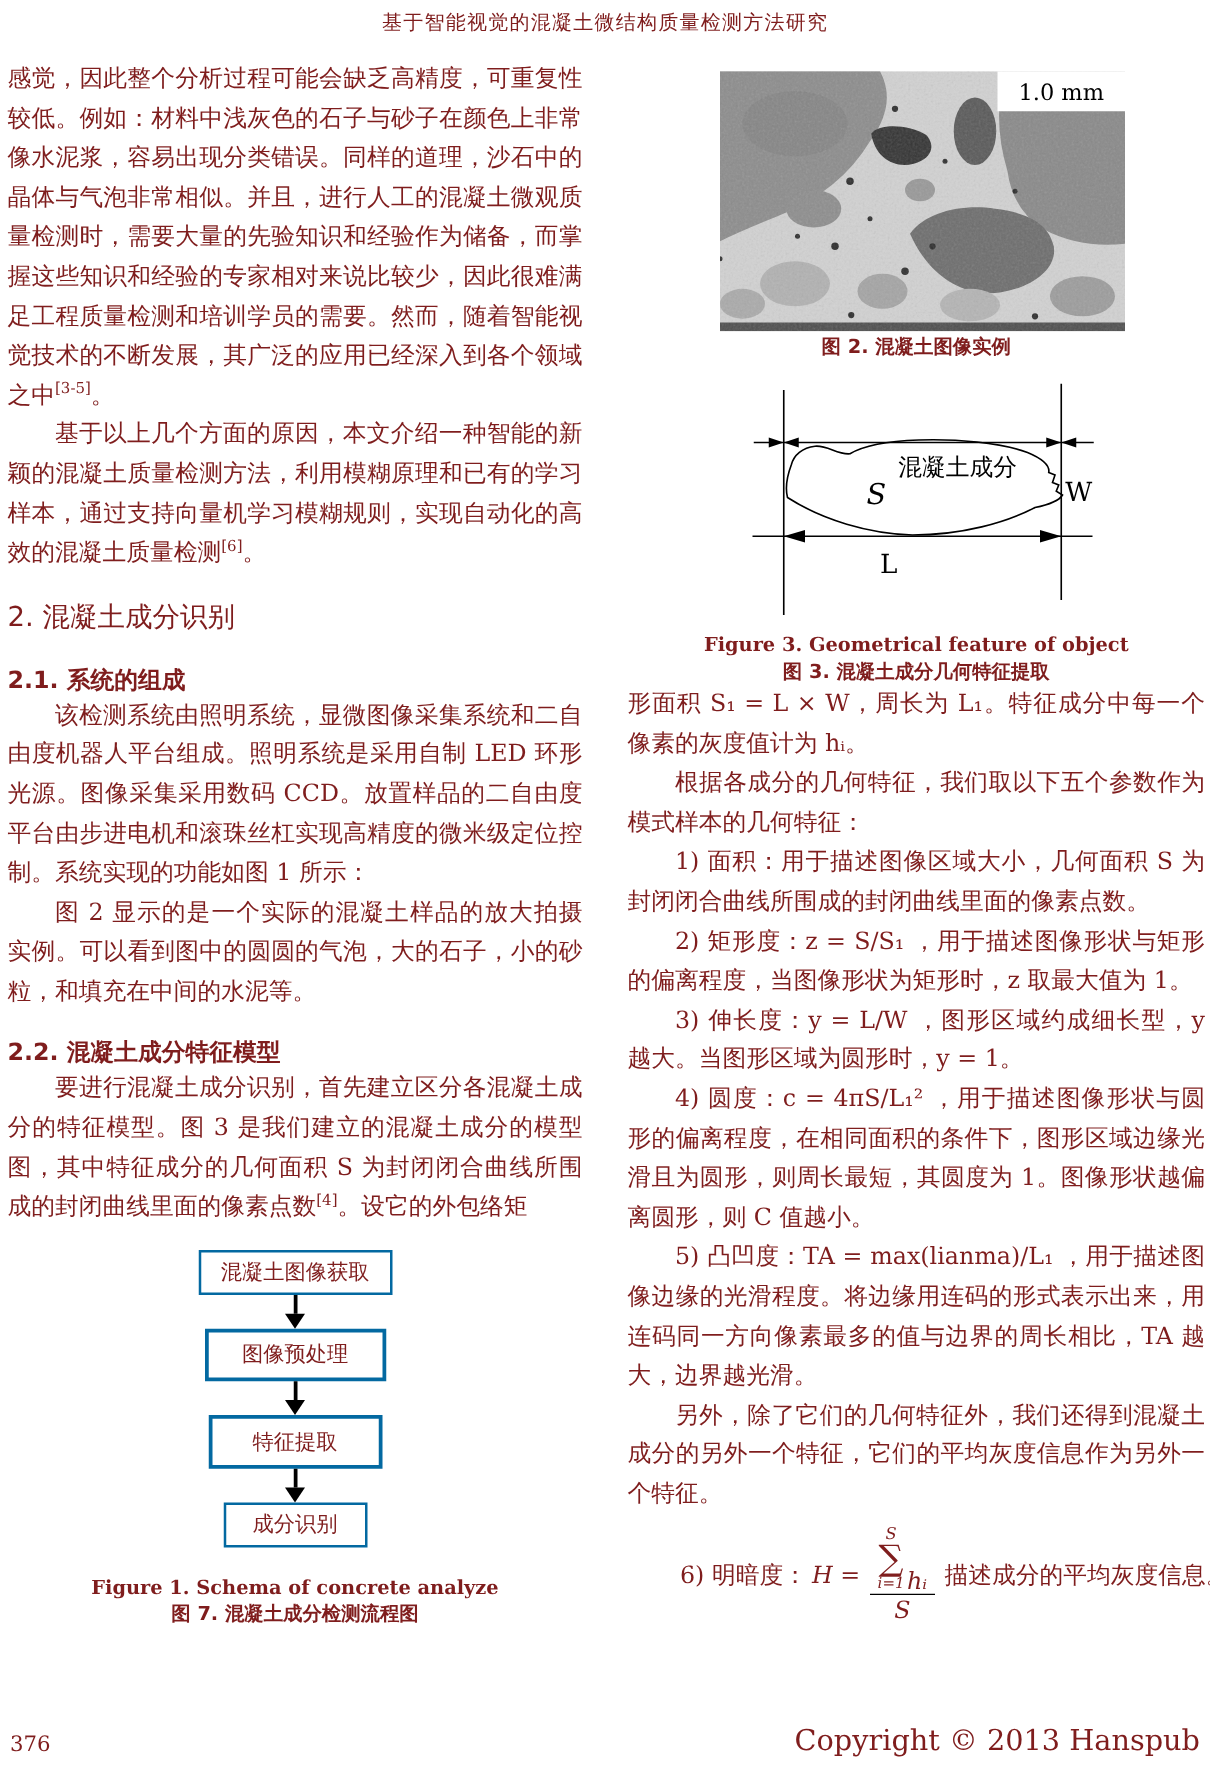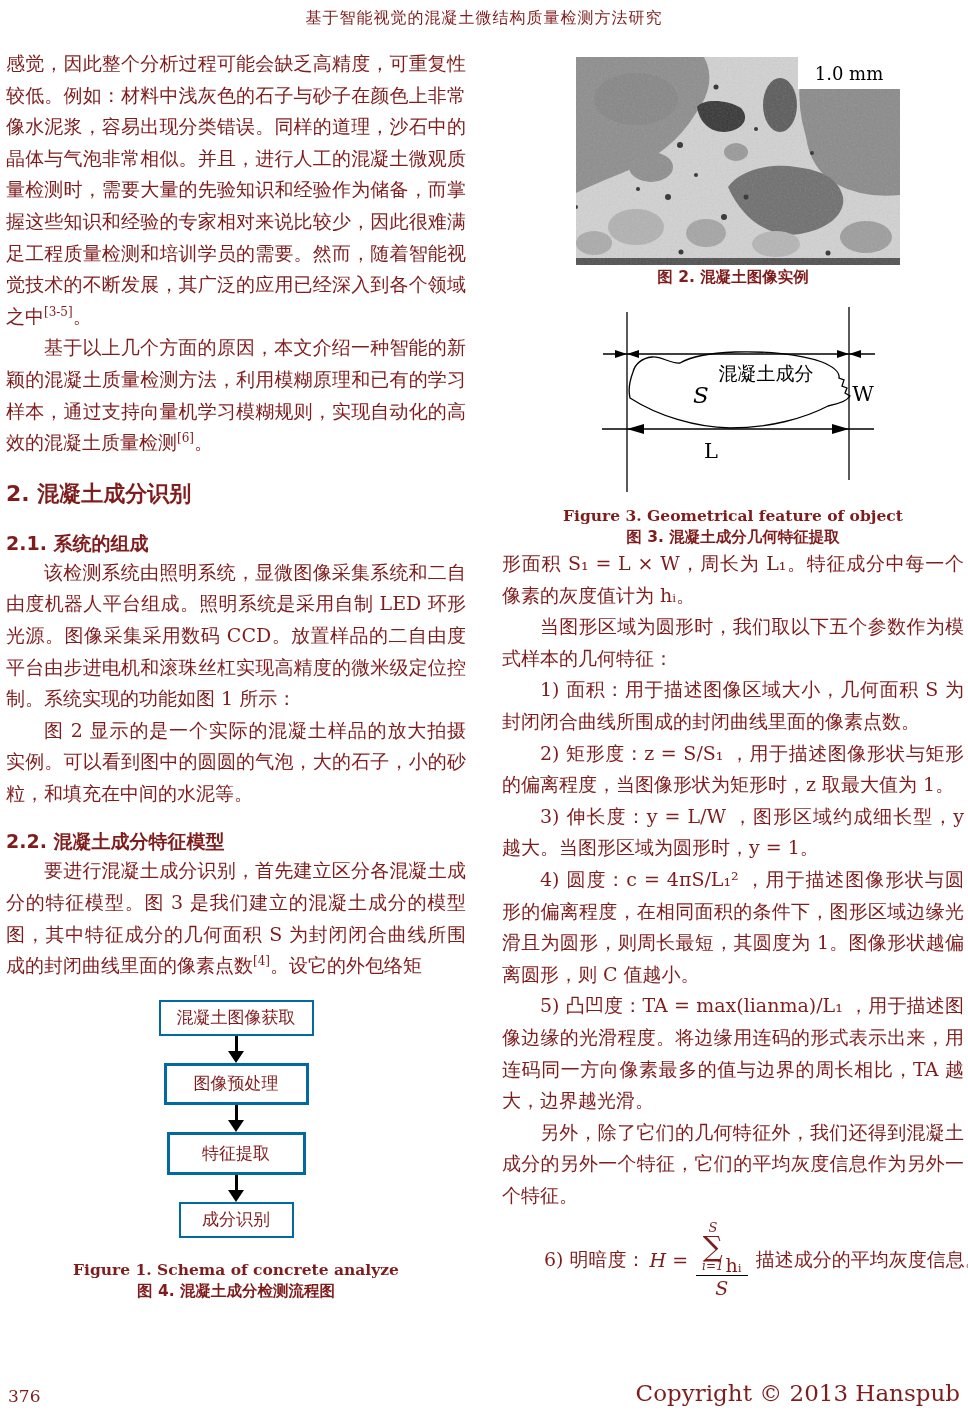--- a/index.html
+++ b/index.html
@@ -9,21 +9,21 @@
   .running-head { position:absolute; top:8px; left:0; right:0; text-align:center;
                   font-size:16px; letter-spacing:1px; }
 
   .col-left  { position:absolute; left:6px;  top:48px; width:460px; }
   .col-right { position:absolute; left:502px; top:48px; width:462px; }
 
   p.body { font-size:19px; line-height:31.6px; text-align:justify; margin:0; }
   .indent { text-indent:2em; }
   sup.ref { font-size:12px; line-height:0; }
 
-  .sec-h1 { font-family:"DejaVu Sans", sans-serif; font-weight:bold; font-size:22px;
+  .sec-h1 { font-family:"DejaVu Sans", sans-serif; font-weight:normal; font-size:22px;
             margin:20px 0 0 0; }
   .sec-h2 { font-family:"DejaVu Sans", sans-serif; font-weight:bold; font-size:19px;
             margin:22px 0 0 0; }
   .sec-h2.tight { margin-top:20px; }
   .after-h { margin-top:12px; }
   .p3-gap { margin-top:30px; }
 
   
   .flowchart { margin-top:18px; }
   .fc-box { border:2px solid #0369a1; margin:0 auto; display:flex; align-items:center;
@@ -54,21 +54,21 @@
   .f6-pre { white-space:nowrap; }
   .f6-lhs { font-style:italic; margin:0 6px 0 4px; white-space:nowrap; }
   .frac { display:inline-flex; flex-direction:column; align-items:center; margin:0 8px 0 2px; }
   .frac .num { display:flex; align-items:flex-end; padding:0 6px 3px 6px; }
   .frac .den { border-top:1.6px solid #000; align-self:stretch; text-align:center;
                font-style:italic; font-size:19px; padding-top:1px; }
   .sum-stack { display:inline-flex; flex-direction:column; align-items:center; line-height:1; }
   .sum-top { font-style:italic; font-size:13px; }
   .sum-sym { font-size:28px; line-height:0.9; }
   .sum-bot { font-style:italic; font-size:12px; }
-  .sum-term { font-size:19px; margin-left:2px; transform:translateY(4px); }
+  .sum-term { font-style:italic; font-size:19px; margin-left:2px; transform:translateY(4px); }
   .f6-post { white-space:nowrap; }
 
   .page-num  { position:absolute; left:8px;  bottom:8px; font-size:17px; }
   .copyright { position:absolute; right:8px; bottom:8px; font-size:23px; }
 
   svg text { font-family:"DejaVu Serif", serif; }
 </style>
 </head>
 <body>
 
@@ -96,21 +96,21 @@
     <div class="flowchart">
       <div class="fc-box b1">混凝土图像获取</div>
       <div class="fc-arrow"></div>
       <div class="fc-box b2">图像预处理</div>
       <div class="fc-arrow"></div>
       <div class="fc-box b3">特征提取</div>
       <div class="fc-arrow"></div>
       <div class="fc-box b4">成分识别</div>
     </div>
     <div class="cap-en">Figure 1. Schema of concrete analyze</div>
-    <div class="cap-zh">图 4. 混凝土成分检测流程图</div>
+    <div class="cap-zh">图 7. 混凝土成分检测流程图</div>
   </div>
 
   <div class="col-right">
 
     <div class="fig2-wrap">
       <svg width="324" height="208" viewBox="0 0 324 208">
         <defs>
           <filter id="speckle" x="0" y="0" width="100%" height="100%">
             <feTurbulence type="fractalNoise" baseFrequency="0.55" numOctaves="2" seed="7" result="n"></feTurbulence>
             <feColorMatrix in="n" type="saturate" values="0"></feColorMatrix>
@@ -179,21 +179,21 @@
         <text x="176" y="78" text-anchor="middle" font-size="19" fill="#000">混凝土成分</text>
         <text x="111" y="101" text-anchor="middle" font-size="23" font-style="italic" fill="#000">S</text>
         <text x="273" y="99" text-anchor="middle" font-size="21" fill="#000">W</text>
         <text x="121" y="156" text-anchor="middle" font-size="21" fill="#000">L</text>
       </svg>
     </div>
     <div class="cap-en" style="margin-top:4px">Figure 3. Geometrical feature of object</div>
     <div class="cap-zh">图 3. 混凝土成分几何特征提取</div>
 
     <p class="body rc-text">形面积 S₁ = L × W，周长为 L₁。特征成分中每一个像素的灰度值计为 hᵢ。</p>
-    <p class="body indent">当图形区域为圆形时，我们取以下五个参数作为模式样本的几何特征：</p>
+    <p class="body indent">根据各成分的几何特征，我们取以下五个参数作为模式样本的几何特征：</p>
     <p class="body indent">1) 面积：用于描述图像区域大小，几何面积 S 为封闭闭合曲线所围成的封闭曲线里面的像素点数。</p>
     <p class="body indent">2) 矩形度：z = S/S₁ ，用于描述图像形状与矩形的偏离程度，当图像形状为矩形时，z 取最大值为 1。</p>
     <p class="body indent">3) 伸长度：y = L/W ，图形区域约成细长型，y 越大。当图形区域为圆形时，y = 1。</p>
     <p class="body indent">4) 圆度：c = 4πS/L₁² ，用于描述图像形状与圆形的偏离程度，在相同面积的条件下，图形区域边缘光滑且为圆形，则周长最短，其圆度为 1。图像形状越偏离圆形，则 C 值越小。</p>
     <p class="body indent">5) 凸凹度：TA = max(lianma)/L₁ ，用于描述图像边缘的光滑程度。将边缘用连码的形式表示出来，用连码同一方向像素最多的值与边界的周长相比，TA 越大，边界越光滑。</p>
     <p class="body indent">另外，除了它们的几何特征外，我们还得到混凝土成分的另外一个特征，它们的平均灰度信息作为另外一个特征。</p>
 
     <div class="f6-row">
       <span class="f6-pre">6) 明暗度：</span>
       <span class="f6-lhs">H =</span>

